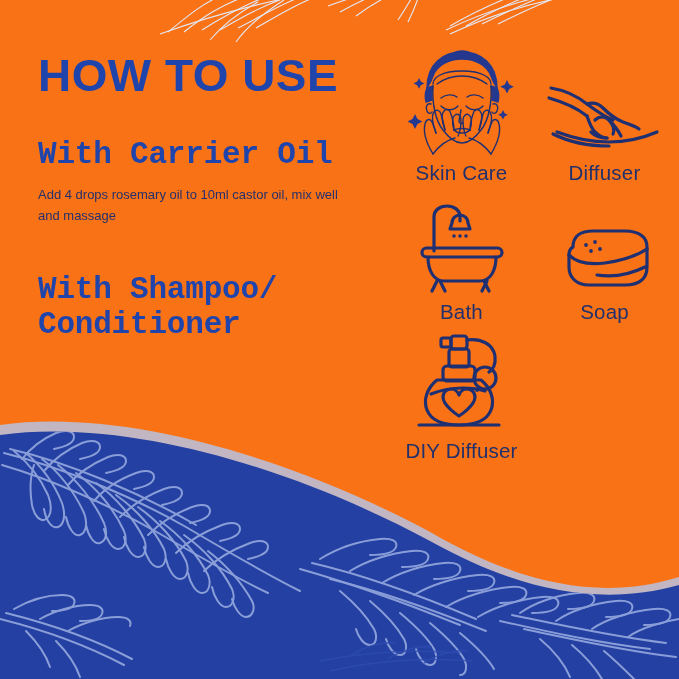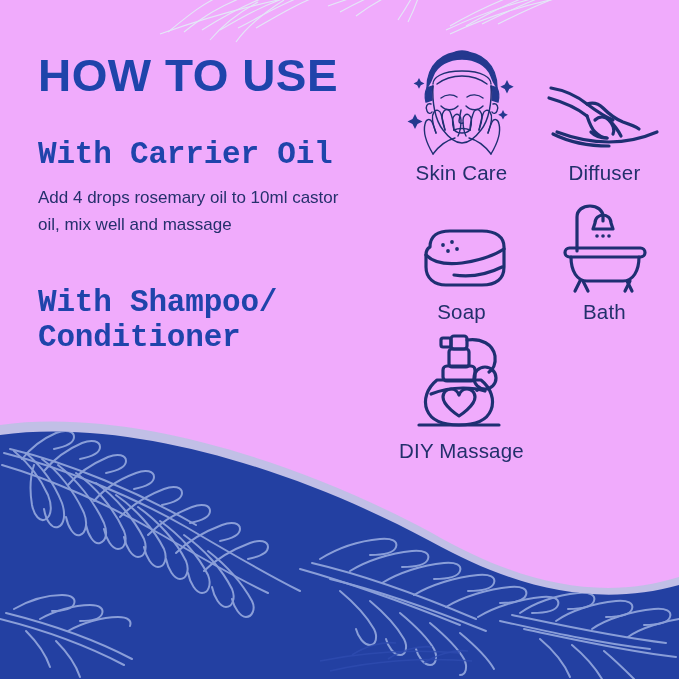--- a/index.html
+++ b/index.html
@@ -5,21 +5,21 @@
 <style>
   html, body {
     margin: 0;
     padding: 0;
     background: #ffffff;
   }
   #page {
     position: relative;
     width: 679px;
     height: 679px;
-    background: #f0abfc;
+    background: #f97316;
     overflow: hidden;
     font-family: "Liberation Sans", "DejaVu Sans", sans-serif;
   }
 
   
   .top-deco {
     position: absolute;
     top: -14px;
     left: 150px;
     width: 420px;
@@ -51,21 +51,21 @@
     font-weight: 700;
     font-size: 31px;
     line-height: 1.14;
     color: #1f44ab;
     margin: 0 0 11px 0;
     letter-spacing: -0.2px;
   }
   .section-body {
     font-family: "Liberation Sans", "DejaVu Sans", sans-serif;
     font-weight: 400;
-    font-size: 17px;
+    font-size: 13px;
     line-height: 1.62;
     color: #25306c;
     margin: 0;
     max-width: 320px;
   }
   .sec-2 { margin-top: 46px; }
 
   
   .icon-grid {
     position: absolute;
@@ -227,20 +227,45 @@
           <path d="M64 62 C58 62 52 60 48 56"></path>
           <path d="M66 44 C72 50 76 56 78 60"></path>
 
           <path d="M14 56 C30 62 48 66 66 66 C84 66 100 62 114 56"></path>
           <path d="M10 58 C26 66 46 70 66 70"></path>
         </svg>
       </div>
       <div class="icon-label">Diffuser</div>
     </div>
 
+    <div class="icon-cell row-h2">
+      <div class="icon-art">
+        <svg width="104" height="92" viewBox="0 0 104 92" fill="none" stroke="#1e2f72" stroke-width="3.2" stroke-linecap="round" stroke-linejoin="round">
+
+          <path d="M24 48 L24 14 C24 7 30 3 37 3 C44 3 50 7 50 14 L50 18"></path>
+
+          <path d="M42 20 C42 15 46 12 50 12 C54 12 58 15 58 20 L60 26 L40 26 Z"></path>
+
+          <circle cx="44" cy="33" r="1.8" fill="#1e2f72" stroke="none"></circle>
+          <circle cx="50" cy="33" r="1.8" fill="#1e2f72" stroke="none"></circle>
+          <circle cx="56" cy="33" r="1.8" fill="#1e2f72" stroke="none"></circle>
+
+          <rect x="12" y="45" width="80" height="9" rx="4.5"></rect>
+
+          <path d="M18 54 C18 68 24 78 34 78 L70 78 C80 78 86 68 86 54"></path>
+
+          <path d="M27 78 L22 88"></path>
+          <path d="M30 78 L35 88"></path>
+          <path d="M74 78 L79 88"></path>
+          <path d="M77 78 L72 88"></path>
+        </svg>
+      </div>
+      <div class="icon-label">Bath</div>
+    </div>
+
     <div class="icon-cell row-h3">
       <div class="icon-art">
         <svg width="104" height="72" viewBox="0 0 104 72" fill="none" stroke="#1e2f72" stroke-width="3.2" stroke-linecap="round" stroke-linejoin="round">
 
           <path d="M20 24 C20 13 28 8 40 8 L72 8 C86 8 94 14 94 24 L94 44
                    C94 56 86 62 72 62 L36 62 C24 62 16 55 16 44 L16 32
                    C16 27 18 25 20 24 Z"></path>
 
           <path d="M16 32 C24 40 36 42 52 40 C66 38 82 34 94 26"></path>
 
@@ -248,45 +273,20 @@
 
           <circle cx="33" cy="22" r="1.9" fill="#1e2f72" stroke="none"></circle>
           <circle cx="42" cy="19" r="1.9" fill="#1e2f72" stroke="none"></circle>
           <circle cx="38" cy="28" r="1.9" fill="#1e2f72" stroke="none"></circle>
           <circle cx="47" cy="26" r="1.9" fill="#1e2f72" stroke="none"></circle>
         </svg>
       </div>
       <div class="icon-label">Soap</div>
     </div>
 
-    <div class="icon-cell row-h2">
-      <div class="icon-art">
-        <svg width="104" height="92" viewBox="0 0 104 92" fill="none" stroke="#1e2f72" stroke-width="3.2" stroke-linecap="round" stroke-linejoin="round">
-
-          <path d="M24 48 L24 14 C24 7 30 3 37 3 C44 3 50 7 50 14 L50 18"></path>
-
-          <path d="M42 20 C42 15 46 12 50 12 C54 12 58 15 58 20 L60 26 L40 26 Z"></path>
-
-          <circle cx="44" cy="33" r="1.8" fill="#1e2f72" stroke="none"></circle>
-          <circle cx="50" cy="33" r="1.8" fill="#1e2f72" stroke="none"></circle>
-          <circle cx="56" cy="33" r="1.8" fill="#1e2f72" stroke="none"></circle>
-
-          <rect x="12" y="45" width="80" height="9" rx="4.5"></rect>
-
-          <path d="M18 54 C18 68 24 78 34 78 L70 78 C80 78 86 68 86 54"></path>
-
-          <path d="M27 78 L22 88"></path>
-          <path d="M30 78 L35 88"></path>
-          <path d="M74 78 L79 88"></path>
-          <path d="M77 78 L72 88"></path>
-        </svg>
-      </div>
-      <div class="icon-label">Bath</div>
-    </div>
-
     <div class="icon-cell row-h3">
       <div class="icon-art">
         <svg width="110" height="110" viewBox="0 0 110 110" fill="none" stroke="#1e2f72" stroke-width="3.2" stroke-linecap="round" stroke-linejoin="round">
 
           <path d="M30 56 C20 64 16 76 20 86 C24 96 36 101 52 101 C68 101 80 96 84 86
                    C88 76 84 64 74 56 Z"></path>
 
           <rect x="36" y="42" width="32" height="15" rx="4"></rect>
 
           <rect x="42" y="25" width="20" height="18" rx="3"></rect>
@@ -303,21 +303,21 @@
 
           <circle cx="70" cy="66" r="1.9" fill="#1e2f72" stroke="none"></circle>
 
           <path d="M52 92 C52 92 36 82 36 73 C36 68 40 65 44 65
                    C48 65 51 68 52 71 C53 68 56 65 60 65
                    C64 65 68 68 68 73 C68 82 52 92 52 92 Z"></path>
 
           <path d="M12 101 L92 101"></path>
         </svg>
       </div>
-      <div class="icon-label">DIY Massage</div>
+      <div class="icon-label">DIY Diffuser</div>
     </div>
 
   </div>
 
   <div class="wave-wrap">
     <svg class="wave-svg" width="679" height="270" viewBox="0 0 679 270" fill="none">
       <defs>
         <clipPath id="waveClip">
           <path d="M0 26 C130 8 300 62 430 132 C520 182 600 198 679 176 L679 270 L0 270 Z"></path>
         </clipPath>

